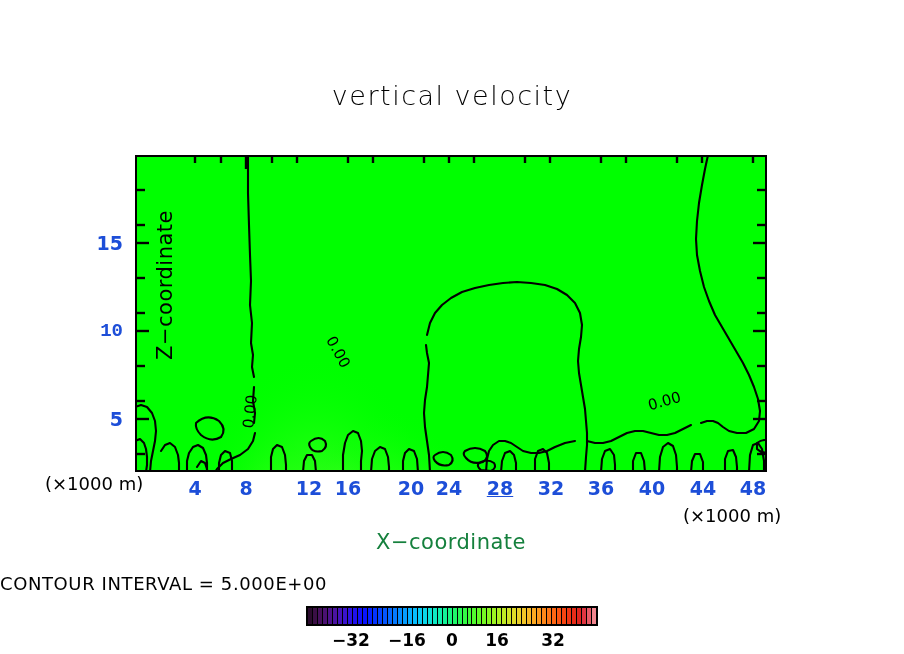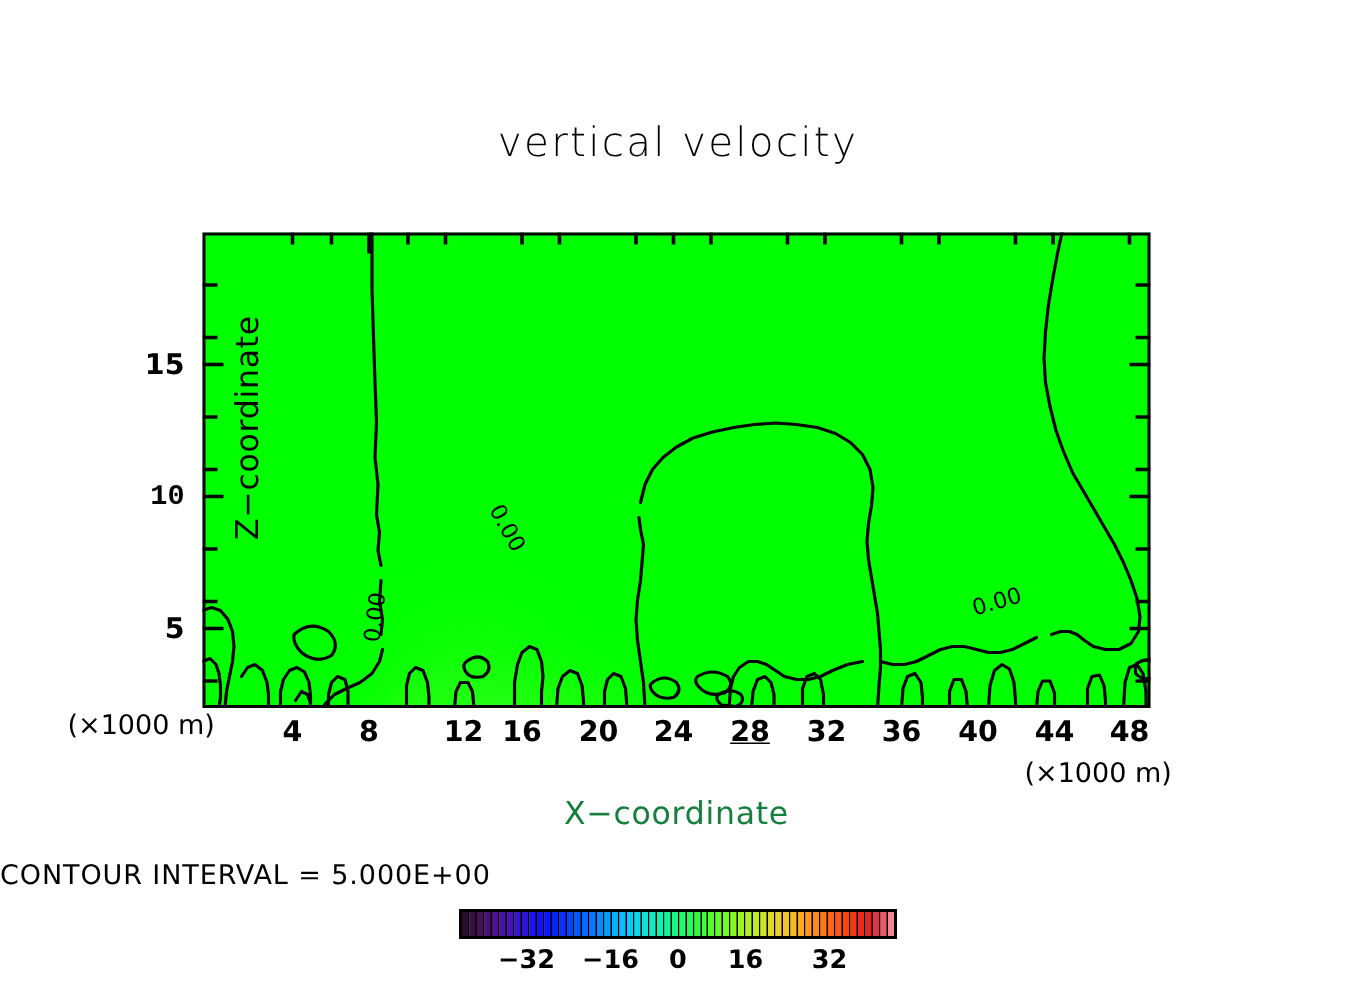--- a/index.html
+++ b/index.html
@@ -56,21 +56,21 @@
     top: 375px;
     width: 632px;
     text-align: center;
     font-size: 21px;
     letter-spacing: 0.5px;
     color: #15803d;
   }
   .tick-label {
     position: absolute;
     font-size: 19px;
-    color: #000000;
+    color: #1d4ed8;
     font-weight: bold;
     text-align: center;
     white-space: nowrap;
   }
   .x-tick-label {
     top: 322px;
     transform: translateX(-50%);
   }
   .y-tick-label {
     right: 644px;
@@ -288,21 +288,21 @@
     <div class="contour-label" style="left:511px; top:242px; transform: rotate(-16deg); transform-origin: left top;">0.00</div>
 
     <div class="tick-label y-tick-label" style="top:264px;">5</div>
     <div class="tick-label y-tick-label" style="top:176px;font-family:Liberation Mono, monospace;">10</div>
     <div class="tick-label y-tick-label" style="top:88px;">15</div>
 
     <div class="tick-label x-tick-label" style="left:60px;">4</div>
     <div class="tick-label x-tick-label" style="left:111px;">8</div>
     <div class="tick-label x-tick-label" style="left:174px;">12</div>
     <div class="tick-label x-tick-label" style="left:213px;">16</div>
-    <div class="tick-label x-tick-label" style="left:264px;">20</div>
+    <div class="tick-label x-tick-label" style="left:276px;">20</div>
     <div class="tick-label x-tick-label" style="left:314px;">24</div>
     <div class="tick-label x-tick-label" style="left:365px;text-decoration:underline;">28</div>
     <div class="tick-label x-tick-label" style="left:416px;">32</div>
     <div class="tick-label x-tick-label" style="left:466px;">36</div>
     <div class="tick-label x-tick-label" style="left:517px;">40</div>
     <div class="tick-label x-tick-label" style="left:568px;">44</div>
     <div class="tick-label x-tick-label" style="left:618px;">48</div>
 
     <div class="unit-note" id="unit-left">(×1000 m)</div>
     <div class="unit-note" id="unit-right">(×1000 m)</div>

